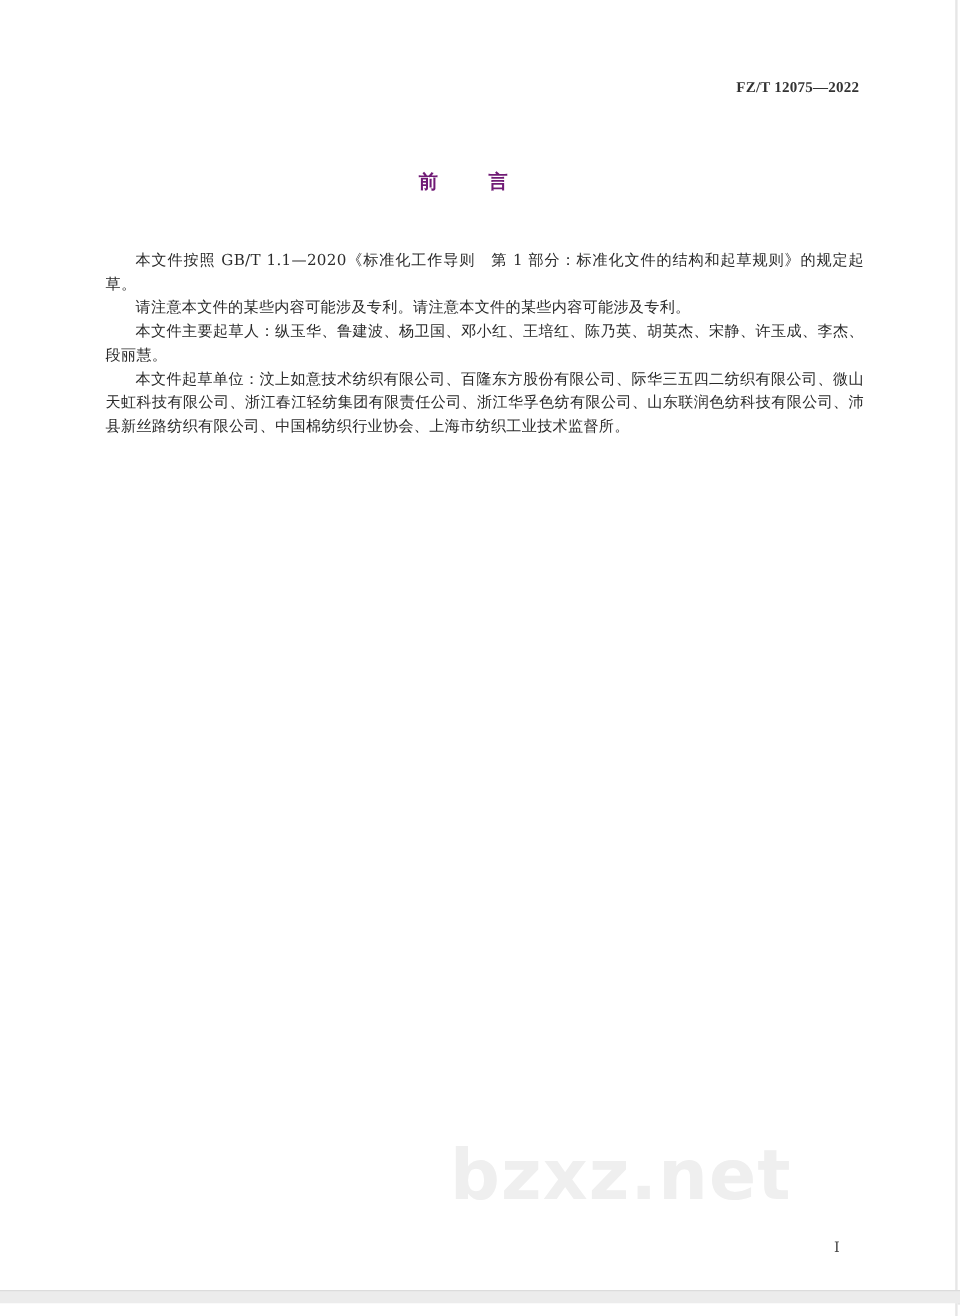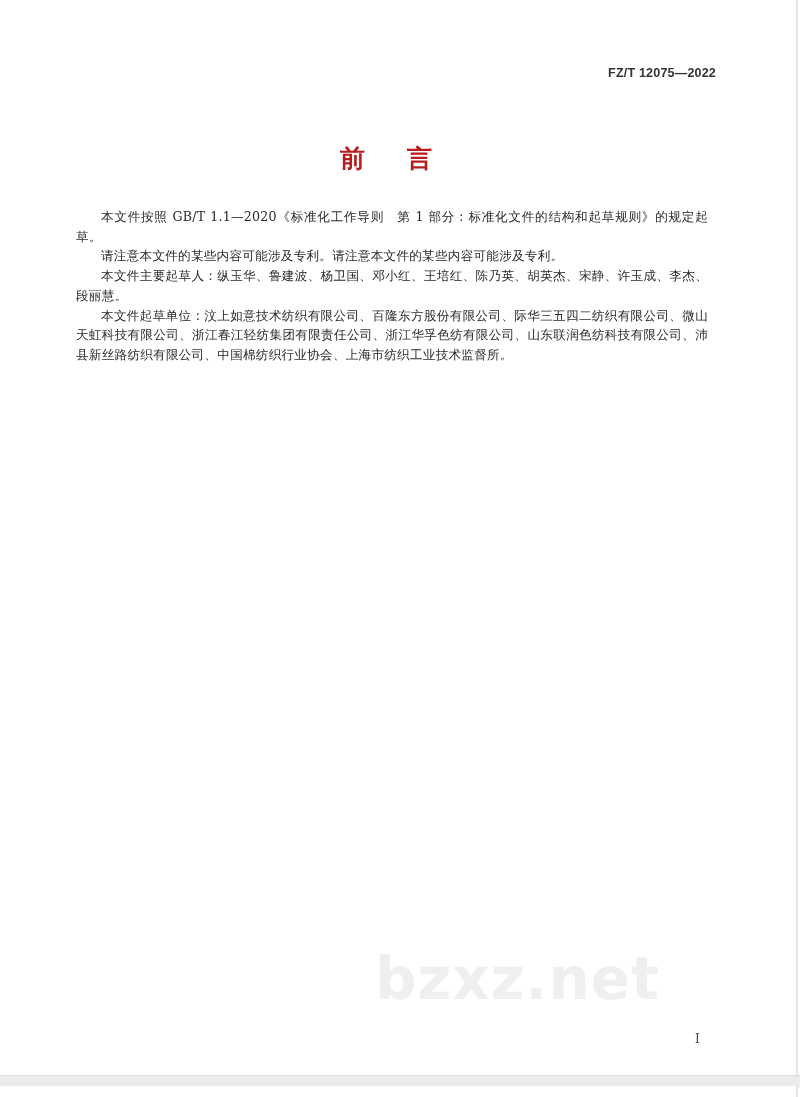--- a/index.html
+++ b/index.html
@@ -40,43 +40,43 @@
       top: 1086px;
       width: 796px;
       height: 11px;
       background: #ffffff;
       border-right: 2px solid #e6e6e6;
     }
     .std-code {
       position: absolute;
       top: 66px;
       right: 80px;
-      font-family: Liberation Sans, sans-serif;
+      font-family: Liberation Serif, serif;
       font-size: 12.5px;
       font-weight: bold;
       color: #333;
       letter-spacing: 0.2px;
     }
     .title {
       position: absolute;
       top: 142px;
       left: 0;
       width: 772px;
       text-align: center;
       font-family: "DejaVu Sans", "Liberation Sans", sans-serif;
-      font-size: 25px;
+      font-size: 16px;
       font-weight: bold;
-      color: #b91c1c;
+      color: #701a75;
       letter-spacing: 0;
     }
     .title span { display: inline-block; }
     .title .gap { width: 42px; }
     .body {
       position: absolute;
-      left: 76px;
+      left: 88px;
       top: 207px;
       width: 632px;
       font-size: 12.6px;
       line-height: 19.7px;
       color: #2a2a2a;
       text-align: justify;
       text-justify: inter-character;
     }
     .para {
       margin: 0;

